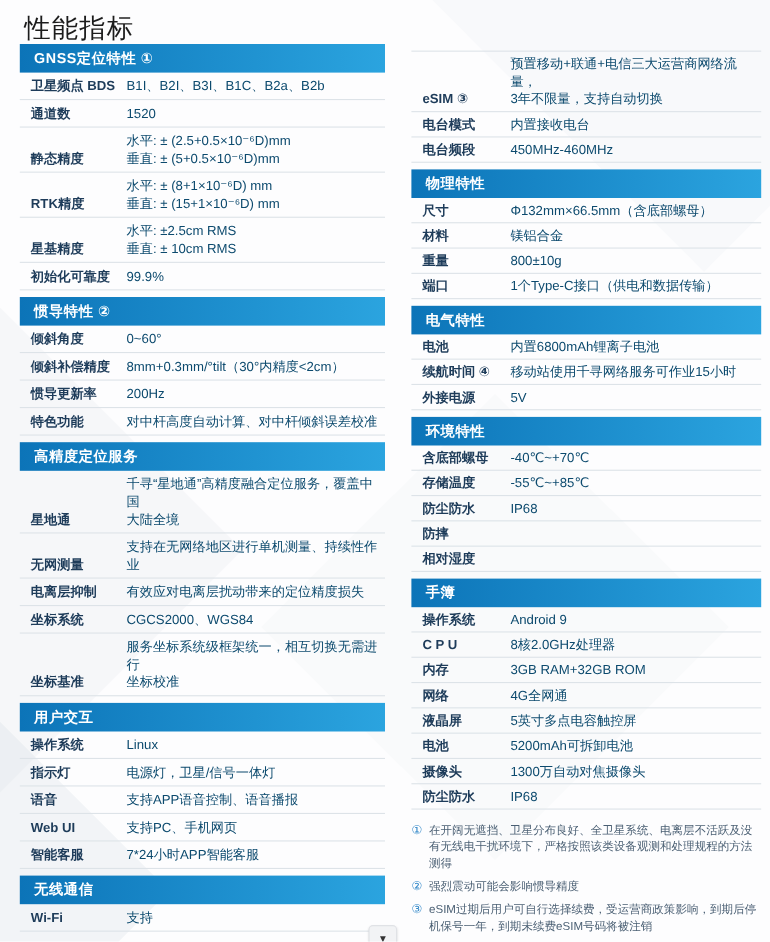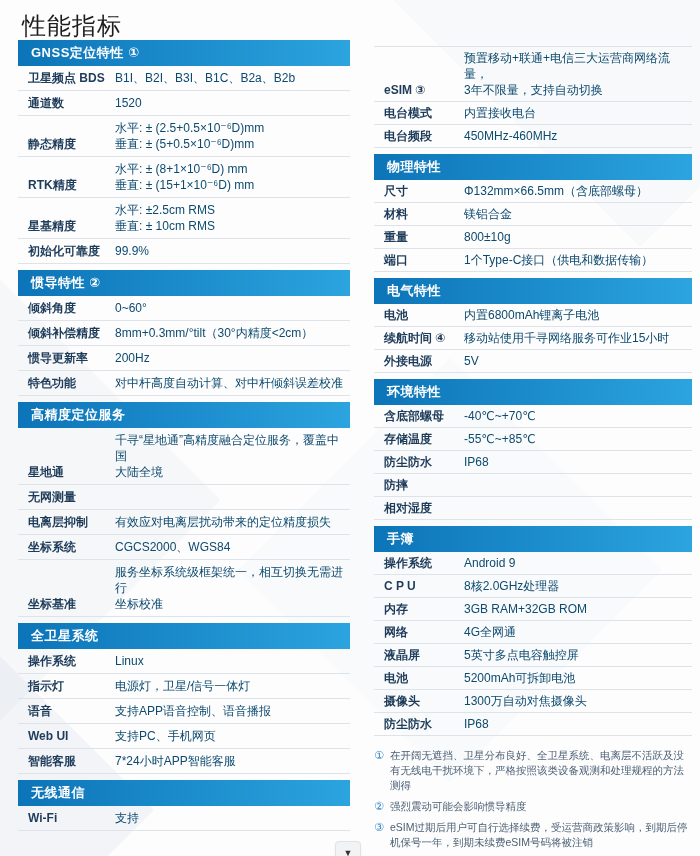--- a/index.html
+++ b/index.html
@@ -118,37 +118,38 @@
       </div>
       <div class="section">
         <div class="section-header">高精度定位服务</div>
         <div class="spec-row">
           <span class="spec-label">星地通</span>
           <span class="spec-value">千寻“星地通”高精度融合定位服务，覆盖中国
 大陆全境</span>
         </div>
         <div class="spec-row">
           <span class="spec-label">无网测量</span>
+          <span class="spec-value">支持在无网络地区进行单机测量、持续性作业</span>
         </div>
         <div class="spec-row">
           <span class="spec-label">电离层抑制</span>
           <span class="spec-value">有效应对电离层扰动带来的定位精度损失</span>
         </div>
         <div class="spec-row">
           <span class="spec-label">坐标系统</span>
           <span class="spec-value">CGCS2000、WGS84</span>
         </div>
         <div class="spec-row">
           <span class="spec-label">坐标基准</span>
           <span class="spec-value">服务坐标系统级框架统一，相互切换无需进行
 坐标校准</span>
         </div>
       </div>
       <div class="section">
-        <div class="section-header">全卫星系统</div>
+        <div class="section-header">用户交互</div>
         <div class="spec-row">
           <span class="spec-label">操作系统</span>
           <span class="spec-value">Linux</span>
         </div>
         <div class="spec-row">
           <span class="spec-label">指示灯</span>
           <span class="spec-value">电源灯，卫星/信号一体灯</span>
         </div>
         <div class="spec-row">
           <span class="spec-label">语音</span>

